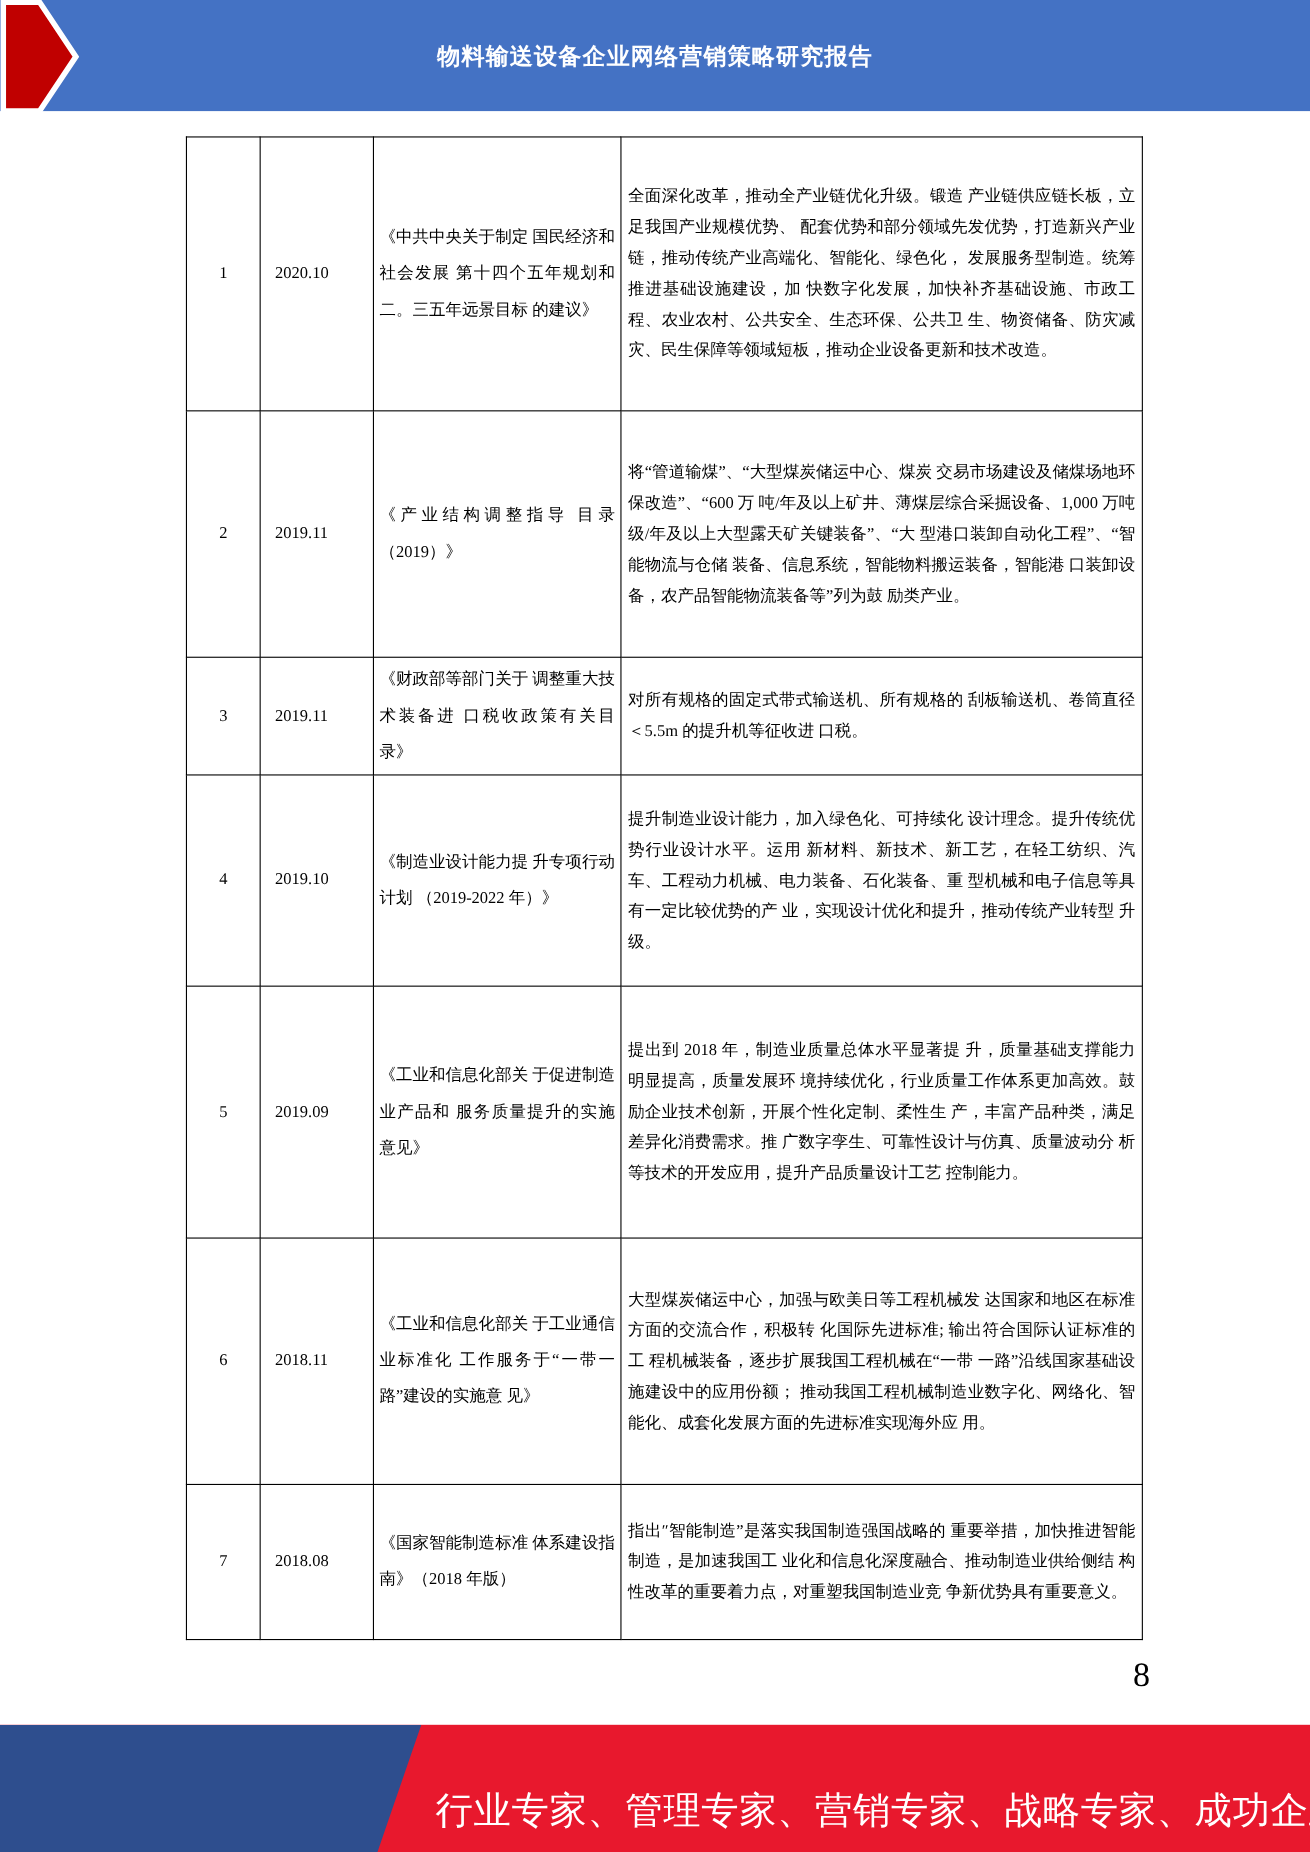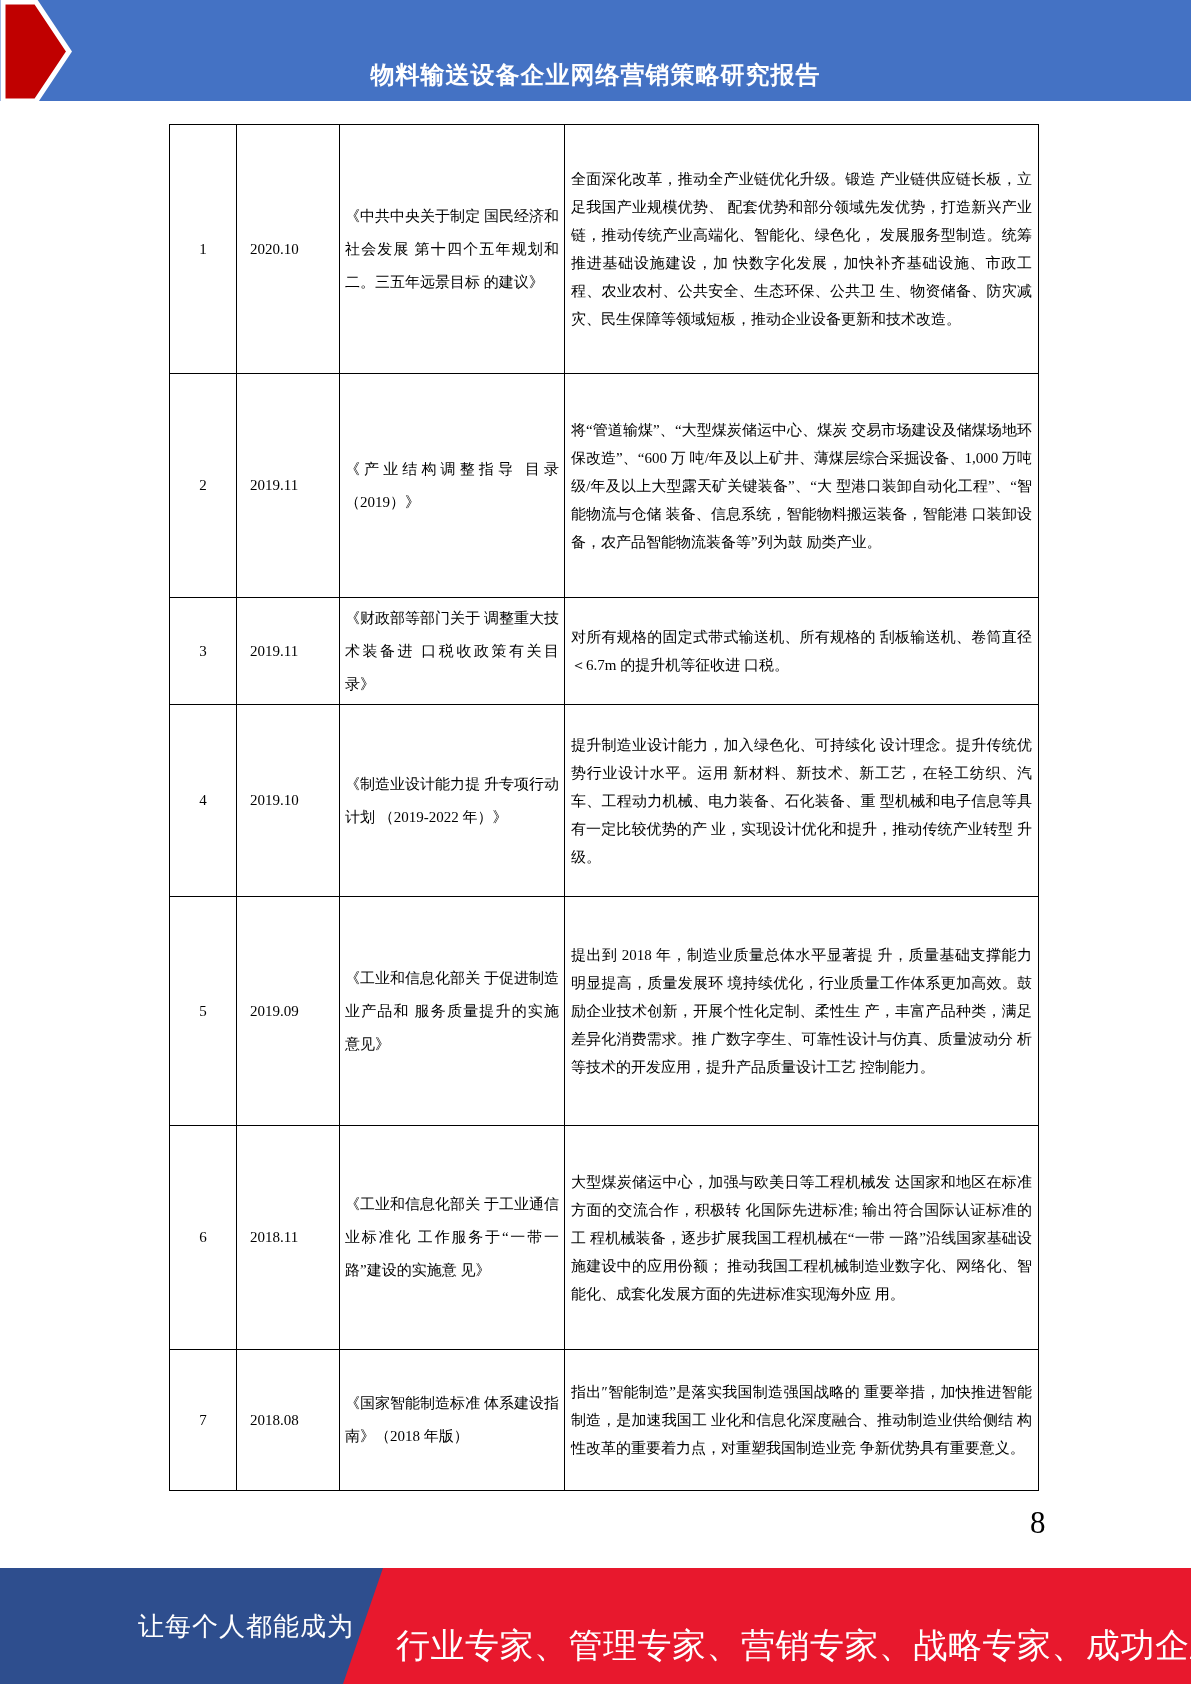--- a/index.html
+++ b/index.html
@@ -11,21 +11,21 @@
 
   
   .header {
     position:absolute; left:0; top:0; width:1191px; height:101px;
     background:var(--header-blue,#4472C4);
   }
   .header-title {
     position:absolute; left:0; top:0; width:1191px; height:101px;
     display:flex; align-items:center; justify-content:center;
     color:#ffffff; font-family:"Liberation Sans","DejaVu Sans",sans-serif;
-    font-weight:bold; font-size:24px; letter-spacing:1px; white-space:nowrap;margin-top:24px;
+    font-weight:bold; font-size:21px; letter-spacing:1px; white-space:nowrap;
   }
   .arrow { position:absolute; left:0; top:0; }
   .arrow path { fill:var(--arrow-red,#C00000); }
 
   
   .policy-table {
     position:absolute; left:169px; top:124px; width:869px;
     border-collapse:collapse; table-layout:fixed;
   }
   .policy-table td {
@@ -97,21 +97,21 @@
         <tr>
       <td class="c-no">2</td>
       <td class="c-date">2019.11</td>
       <td class="c-name">《产业结构调整指导 目录（2019）》</td>
       <td class="c-desc">将“管道输煤”、“大型煤炭储运中心、煤炭 交易市场建设及储煤场地环保改造”、“600 万 吨/年及以上矿井、薄煤层综合采掘设备、1,000 万吨级/年及以上大型露天矿关键装备”、“大 型港口装卸自动化工程”、“智能物流与仓储 装备、信息系统，智能物料搬运装备，智能港 口装卸设备，农产品智能物流装备等”列为鼓 励类产业。</td>
     </tr>
         <tr>
       <td class="c-no">3</td>
       <td class="c-date">2019.11</td>
       <td class="c-name">《财政部等部门关于 调整重大技术装备进 口税收政策有关目 录》</td>
-      <td class="c-desc">对所有规格的固定式带式输送机、所有规格的 刮板输送机、卷筒直径＜6.7m 的提升机等征收进 口税。</td>
+      <td class="c-desc">对所有规格的固定式带式输送机、所有规格的 刮板输送机、卷筒直径＜5.5m 的提升机等征收进 口税。</td>
     </tr>
         <tr>
       <td class="c-no">4</td>
       <td class="c-date">2019.10</td>
       <td class="c-name">《制造业设计能力提 升专项行动计划 （2019-2022 年）》</td>
       <td class="c-desc">提升制造业设计能力，加入绿色化、可持续化 设计理念。提升传统优势行业设计水平。运用 新材料、新技术、新工艺，在轻工纺织、汽 车、工程动力机械、电力装备、石化装备、重 型机械和电子信息等具有一定比较优势的产 业，实现设计优化和提升，推动传统产业转型 升级。</td>
     </tr>
         <tr>
       <td class="c-no">5</td>
       <td class="c-date">2019.09</td>
@@ -130,17 +130,16 @@
       <td class="c-name">《国家智能制造标准 体系建设指南》（2018 年版）</td>
       <td class="c-desc">指出″智能制造”是落实我国制造强国战略的 重要举措，加快推进智能制造，是加速我国工 业化和信息化深度融合、推动制造业供给侧结 构性改革的重要着力点，对重塑我国制造业竞 争新优势具有重要意义。</td>
     </tr>
       </tbody>
   </table>
 
   <div class="page-number">8</div>
 
   <div class="footer">
     <div class="footer-blue"></div>
-    <div class="footer-left">让每个人都能成为</div>
     <div class="footer-right">行业专家、管理专家、营销专家、战略专家、成功企业家……</div>
   </div>
 
 </div>
 
 </body></html>

